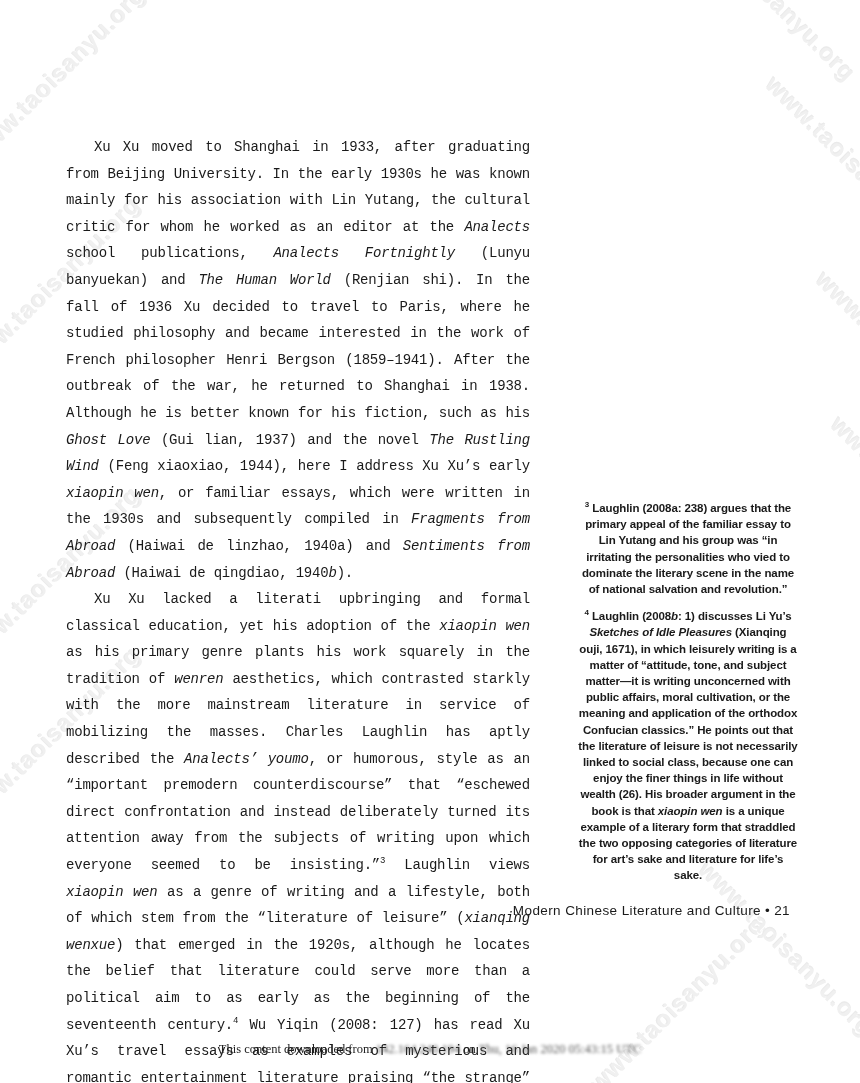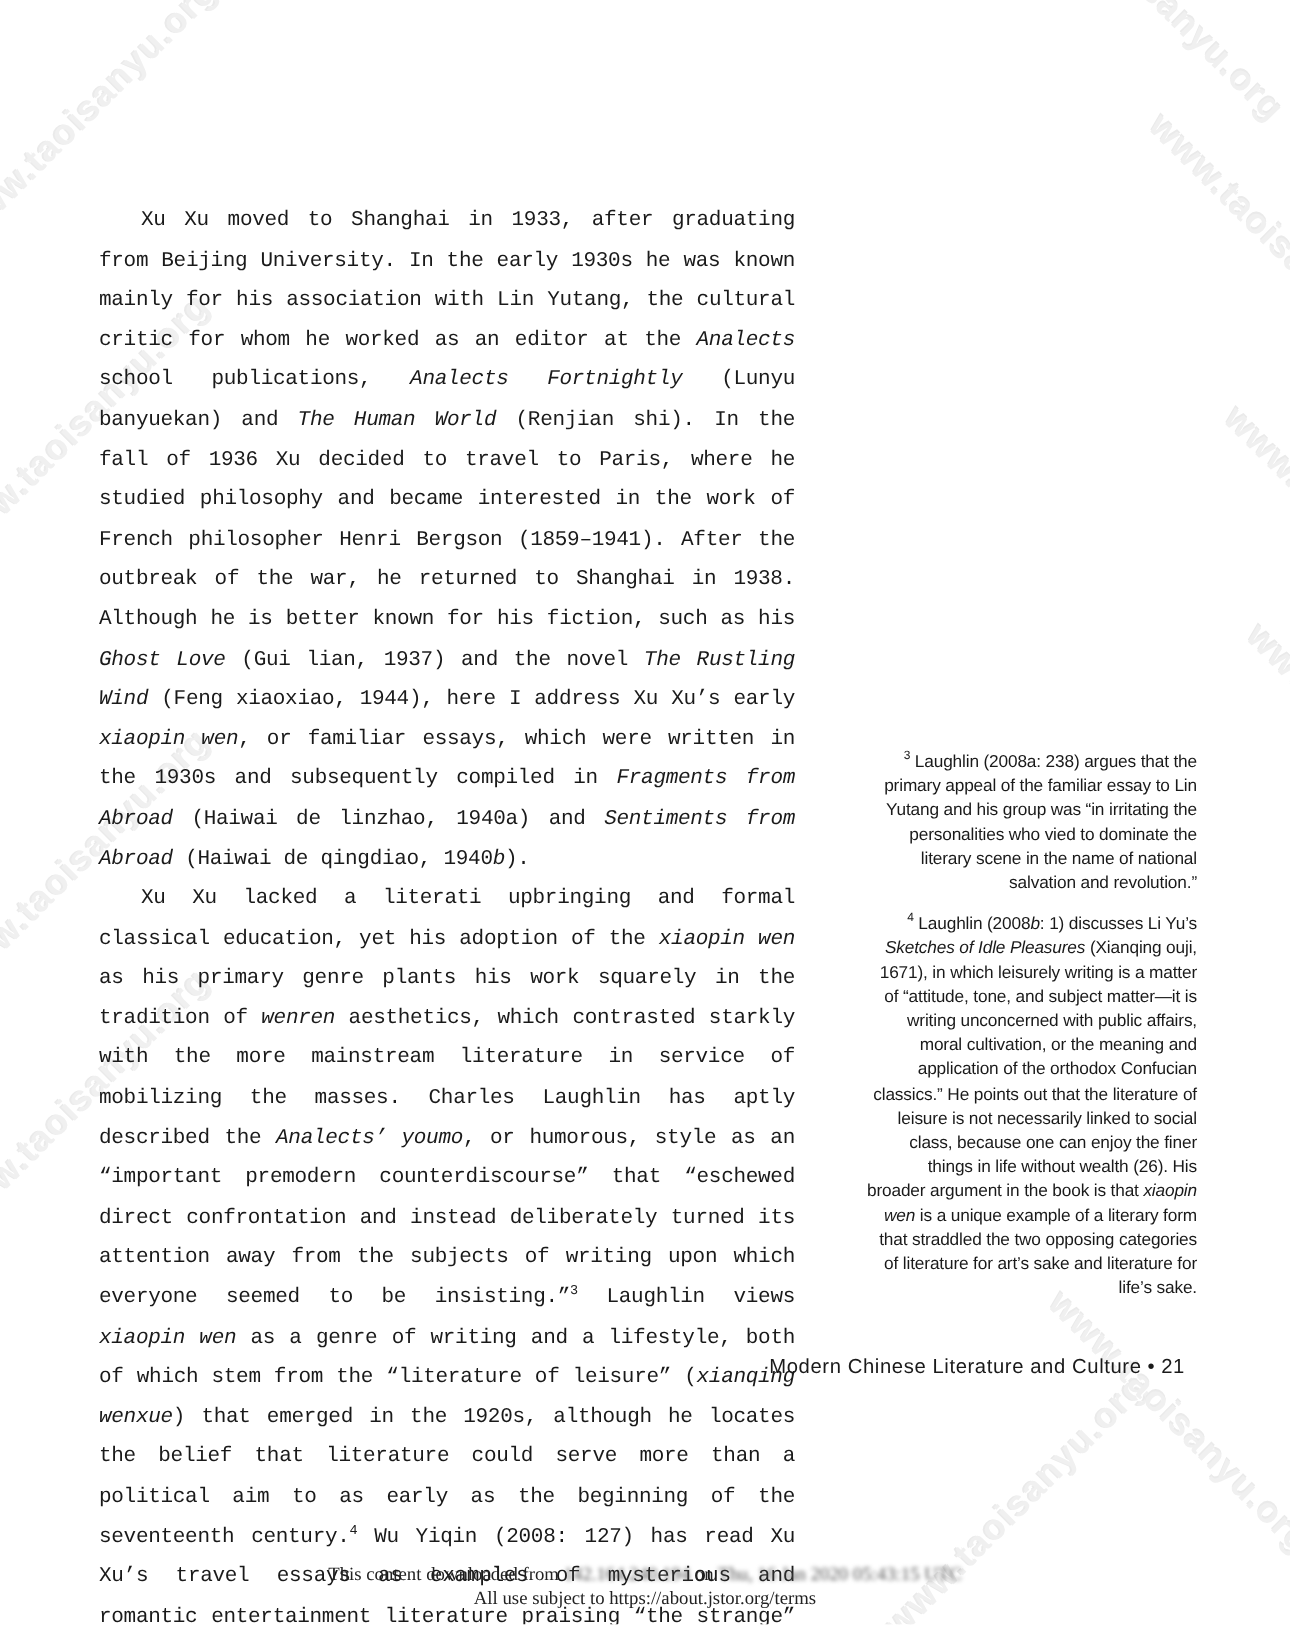--- a/index.html
+++ b/index.html
@@ -46,23 +46,23 @@
 
   
   .side-col {
     position: absolute;
     left: 578px;
     top: 500px;
     width: 220px;
     z-index: 1;
     font-size: 11.5px;
     line-height: 16.2px;
-    font-weight: normal;
+    font-weight: bold;
     letter-spacing: -0.1px;
-    text-align: right;
+    text-align: center;
   }
   .side-col p { margin: 0 0 11px 0; }
   .side-col sup { font-size: 8px; line-height: 0; }
 
   
   .running-footer {
     position: absolute;
     top: 903px;
     right: 70px;
     z-index: 1;
@@ -124,16 +124,15 @@
     <span>Modern Chinese Literature and Culture</span><span class="bullet">•</span><span>21</span>
   </div>
 
   <div class="notice">
     <div>
       <span>This content downloaded from</span>
       <span class="blurred">142.164.240.194</span>
       <span>on</span>
       <span class="blurred">Thu, 16 Jan 2020 05:43:15 UTC</span>
     </div>
-    <div>All use subject to https://about.jstor.org/terms</div>
   </div>
 
 </div>
 
 </body></html>

